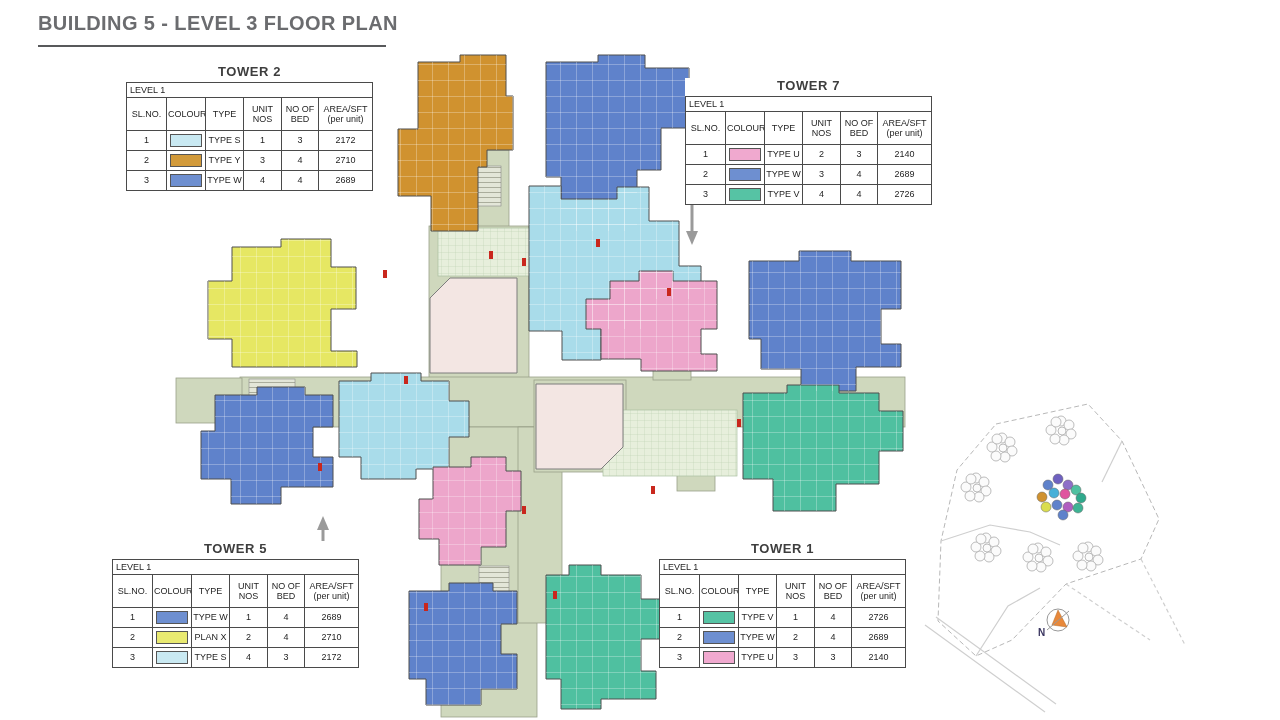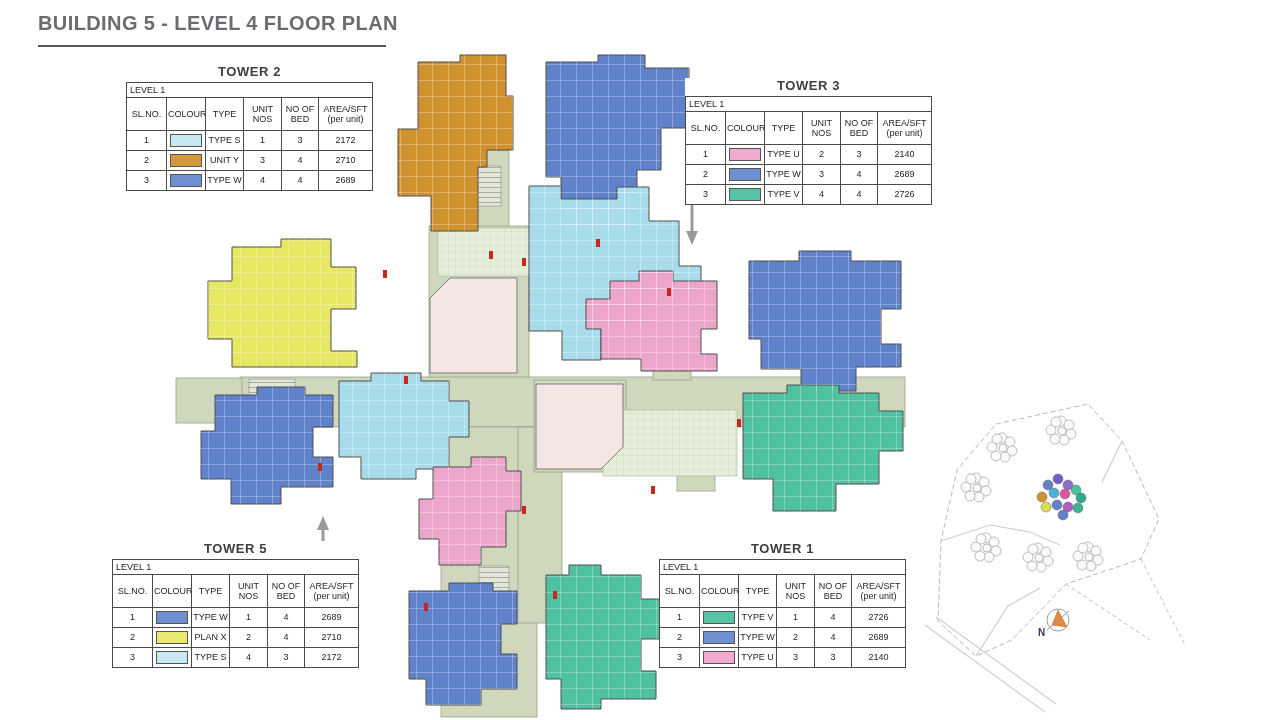--- a/index.html
+++ b/index.html
@@ -22,21 +22,21 @@
   .legend tr.level td{text-align:left;padding:1px 3px;height:12px;font-size:9px;}
   .legend tr.head td{height:30px;}
   .legend tr.data td{height:17px;}
   .swatch{display:inline-block;width:30px;height:11px;border:1px solid #555;
           vertical-align:middle;}
   .arrow{position:absolute;z-index:2;}
 </style>
 </head>
 <body>
 
-<div class="abs page-title">BUILDING 5 - LEVEL 4 FLOOR PLAN</div>
+<div class="abs page-title">BUILDING 5 - LEVEL 3 FLOOR PLAN</div>
 <div class="abs title-rule"></div>
 
 <svg id="plan" class="abs" width="1280" height="720" viewBox="0 0 1280 720">
   <defs>
     <pattern id="rooms" width="16" height="16" patternUnits="userSpaceOnUse">
       <path d="M0 0 H16 M0 0 V16" stroke="#ffffff" stroke-width="1" opacity="0.55" fill="none"></path>
     </pattern>
     <pattern id="gridpat" width="7" height="7" patternUnits="userSpaceOnUse">
       <rect width="7" height="7" fill="#e7efdc"></rect>
       <path d="M0 0 H7 M0 0 V7" stroke="#bcd0b0" stroke-width="0.6" fill="none"></path>
@@ -237,39 +237,39 @@
       <td>1</td>
       <td><span class="swatch" style="background-color: rgb(201, 233, 242);"></span></td>
       <td>TYPE S</td>
       <td>1</td>
       <td>3</td>
       <td>2172</td>
     </tr>
     <tr class="data">
       <td>2</td>
       <td><span class="swatch" style="background-color: rgb(210, 154, 58);"></span></td>
-      <td>UNIT Y</td>
+      <td>TYPE Y</td>
       <td>3</td>
       <td>4</td>
       <td>2710</td>
     </tr>
     <tr class="data">
       <td>3</td>
       <td><span class="swatch" style="background-color: rgb(110, 143, 208);"></span></td>
       <td>TYPE W</td>
       <td>4</td>
       <td>4</td>
       <td>2689</td>
     </tr>
   </tbody>
     </table>
 </div>
 
 <div class="legend" style="left:685px;top:78px">
-  <div class="tower-title">TOWER 3</div>
+  <div class="tower-title">TOWER 7</div>
   <table>
     <colgroup>
         <col style="width:40px">
         <col style="width:39px">
         <col style="width:38px">
         <col style="width:38px">
         <col style="width:37px">
         <col style="width:54px">
       </colgroup>
     <tbody>

